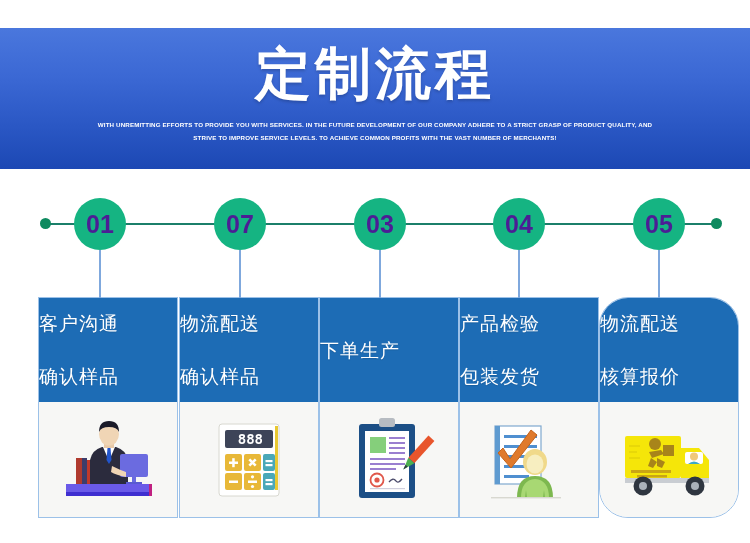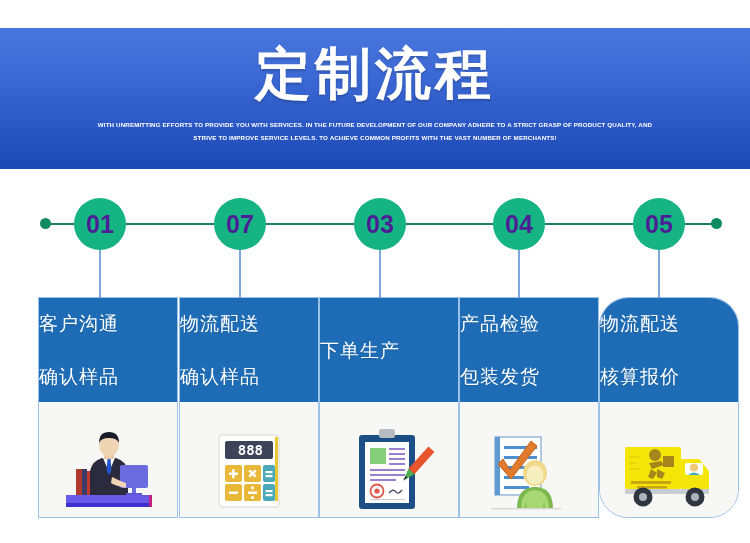--- a/index.html
+++ b/index.html
@@ -124,21 +124,21 @@
     font-family: "DejaVu Sans", "Liberation Sans", sans-serif;
     text-shadow: 0 1px 1px rgba(0,0,0,0.12);
     gap: 25px;
   }
   .card-head .line2 { margin-top: 1px; }
 
   .card-body {
     height: 115px;
     background: #f7f7f5;
     display: flex;
-    align-items: flex-end;
+    align-items: center;
     justify-content: center;
   }
 
   .icon-wrap { width: 104px; height: 92px; }
   .icon-wrap svg { display: block; width: 100%; height: 100%; }
 </style>
 </head>
 <body>
 
 <div id="header-banner">

